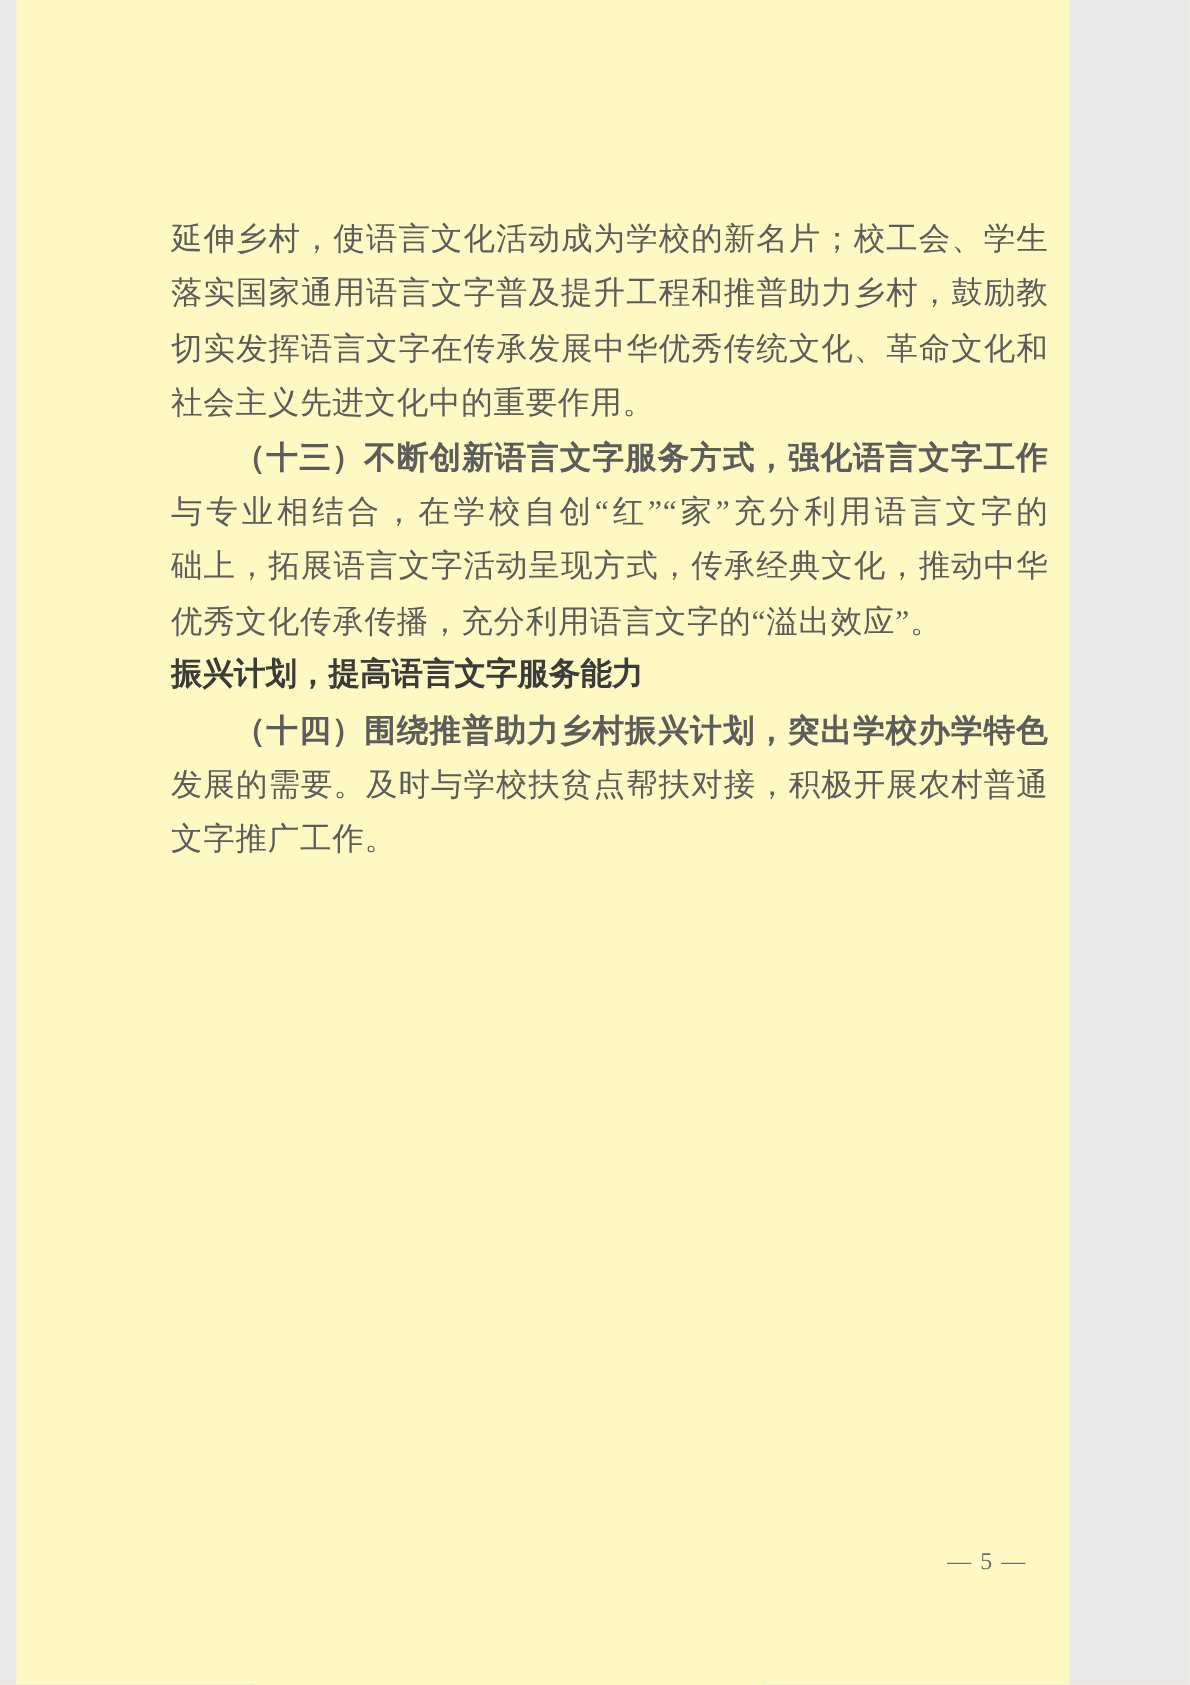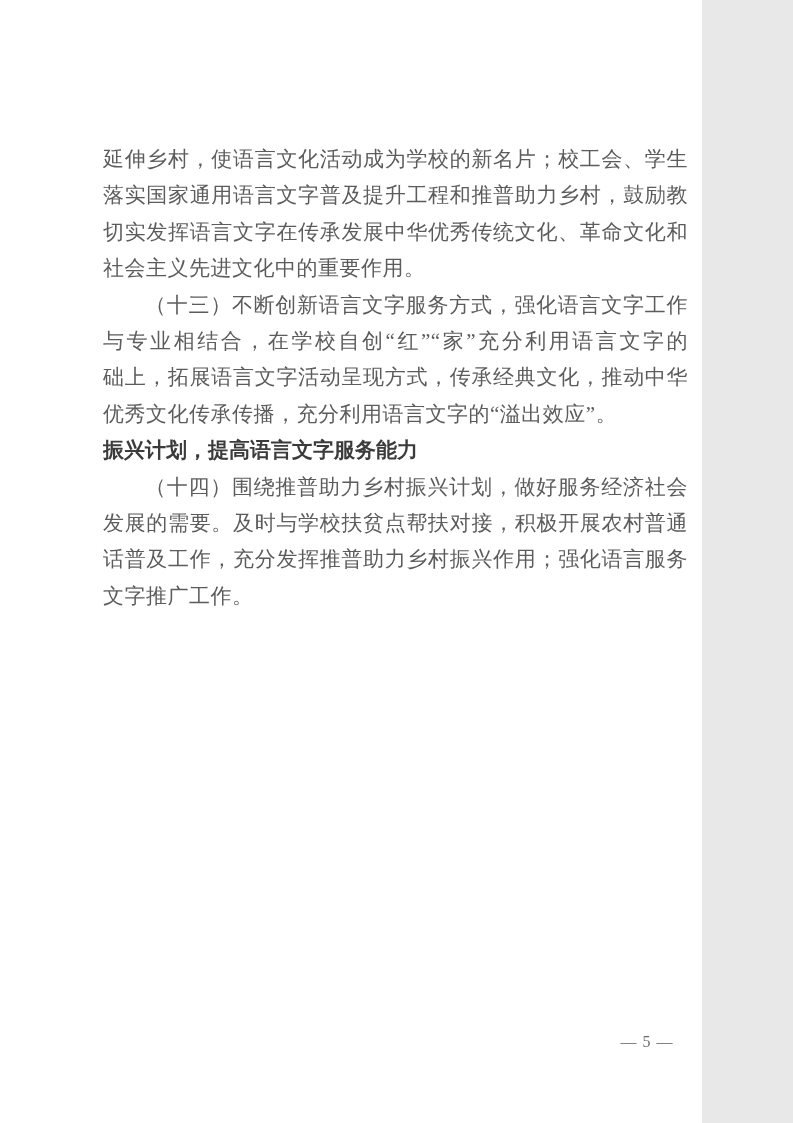--- a/index.html
+++ b/index.html
@@ -4,23 +4,24 @@
 <style>
   html, body {
     margin: 0;
     padding: 0;
     background: #e8e8e8;
   }
   .page {
     position: relative;
     width: 702px;
     height: 1123px;
-    background: #ffffff;
+    background: #fef9c3;
     overflow: hidden;
     font-family: "Liberation Serif", "DejaVu Serif", serif;
+    margin-left: 11px;
   }
   .text-block {
     position: absolute;
     left: 103px;
     top: 141px;
     width: 585px;
     color: #5c5c5c;
     font-size: 21px;
   }
   .para { margin: 0; padding: 0; }
@@ -32,20 +33,21 @@
     text-justify: inter-character;
     overflow: hidden;
     letter-spacing: 0.5px;
   }
   .line.last {
     text-align: right;
     text-align-last: left;
   }
   .line.indent {
     text-indent: 2em;
+    font-weight: bold;
   }
   .heading .line {
     font-weight: 700;
     color: #3b3b3b;
     font-family: "Liberation Sans", "DejaVu Sans", sans-serif;
     letter-spacing: 0;
   }
   .page-footer {
     position: absolute;
     left: 612px;
@@ -78,23 +80,22 @@
       <div class="line">与专业相结合，在学校自创“红”“家”充分利用语言文字的</div>
       <div class="line">础上，拓展语言文字活动呈现方式，传承经典文化，推动中华</div>
       <div class="line last">优秀文化传承传播，充分利用语言文字的“溢出效应”。</div>
     </div>
 
     <div class="para heading">
       <div class="line last">振兴计划，提高语言文字服务能力</div>
     </div>
 
     <div class="para">
-      <div class="line indent">（十四）围绕推普助力乡村振兴计划，做好服务经济社会</div>
+      <div class="line indent">（十四）围绕推普助力乡村振兴计划，突出学校办学特色</div>
       <div class="line">发展的需要。及时与学校扶贫点帮扶对接，积极开展农村普通</div>
-      <div class="line">话普及工作，充分发挥推普助力乡村振兴作用；强化语言服务</div>
       <div class="line last">文字推广工作。</div>
     </div>
 
 
   </div>
 
   <div class="page-footer">— 5 —</div>
 
 </div>
 

